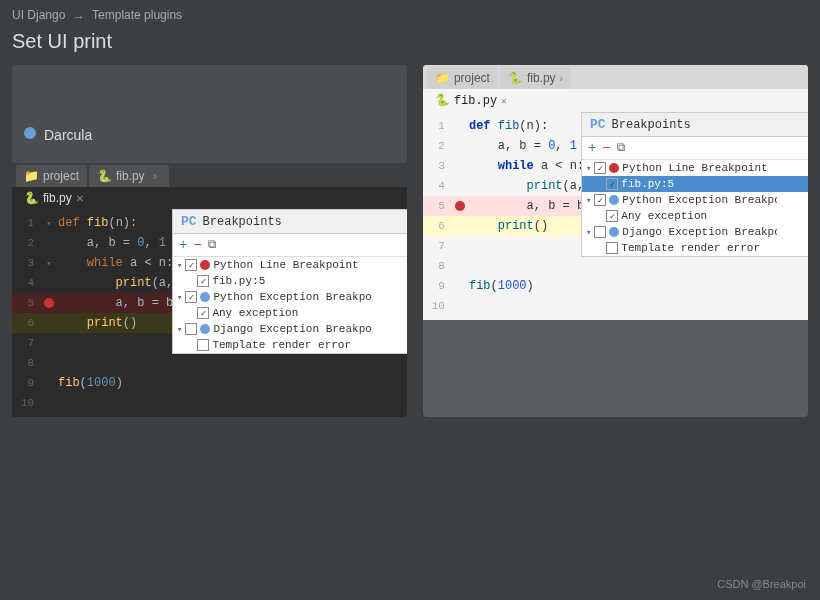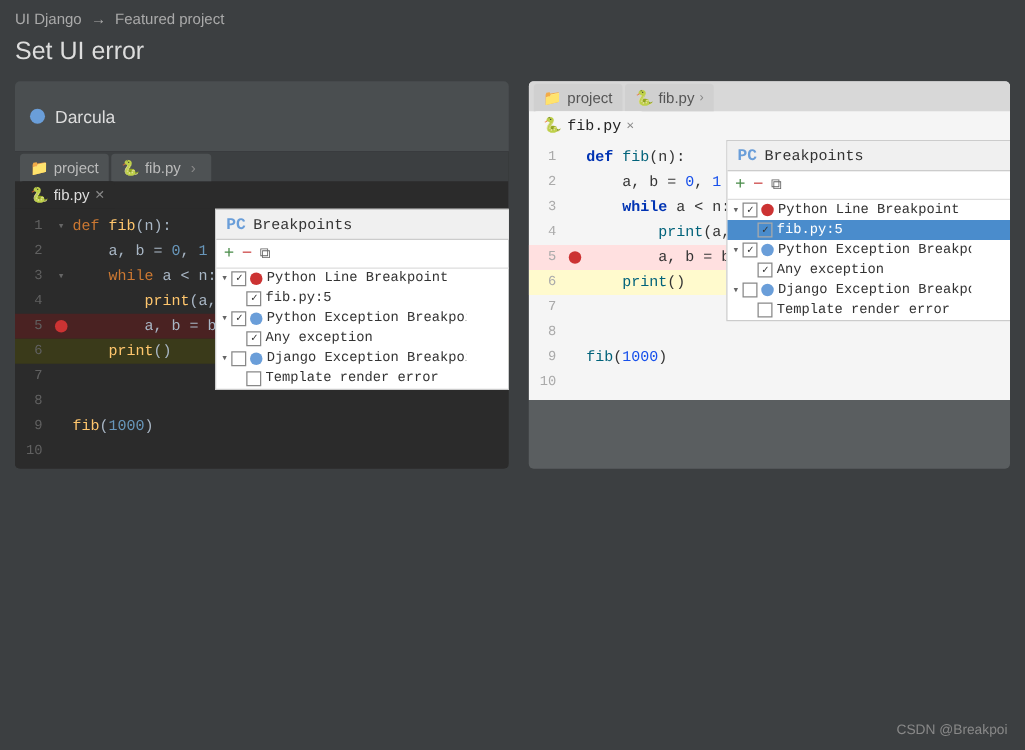--- a/index.html
+++ b/index.html
@@ -30,23 +30,24 @@
     
     .theme-card {
       width: 400px;
       background: #4a4e50;
       border-radius: 4px;
       overflow: hidden;
       margin-right: 16px;
     }
     .theme-header {
       display: flex;
-      align-items: center;
+      align-items: flex-start;
       padding: 20px 12px;
       font-size: 14px;
+      margin-top: 42px;
     }
     .theme-header .dot {
       width: 12px; height: 12px;
       border-radius: 50%;
       background: #6a9ed9;
       margin-right: 8px;
     }
     .theme-header span {
       color: #ddd;
       font-size: 14px;
@@ -260,24 +261,24 @@
     .breadcrumb-sep { margin: 0 4px; color: #888; }
 
     .file-icon-orange { color: #e07b39; font-size: 12px; }
   </style>
 </head>
 <body>
 
 <div class="top-bar">
   <span>UI Django</span>
   <span class="breadcrumb-sep"> → </span>
-  <span>Featured project</span>
+  <span>Template plugins</span>
 </div>
 
-<div class="page-title">Set UI error</div>
+<div class="page-title">Set UI print</div>
 
 <div class="themes-container">
 
   <div class="theme-card">
     <div class="theme-header">
       <div class="dot"></div>
       <span>Darcula</span>
     </div>
     <div class="dark-panel">
       

